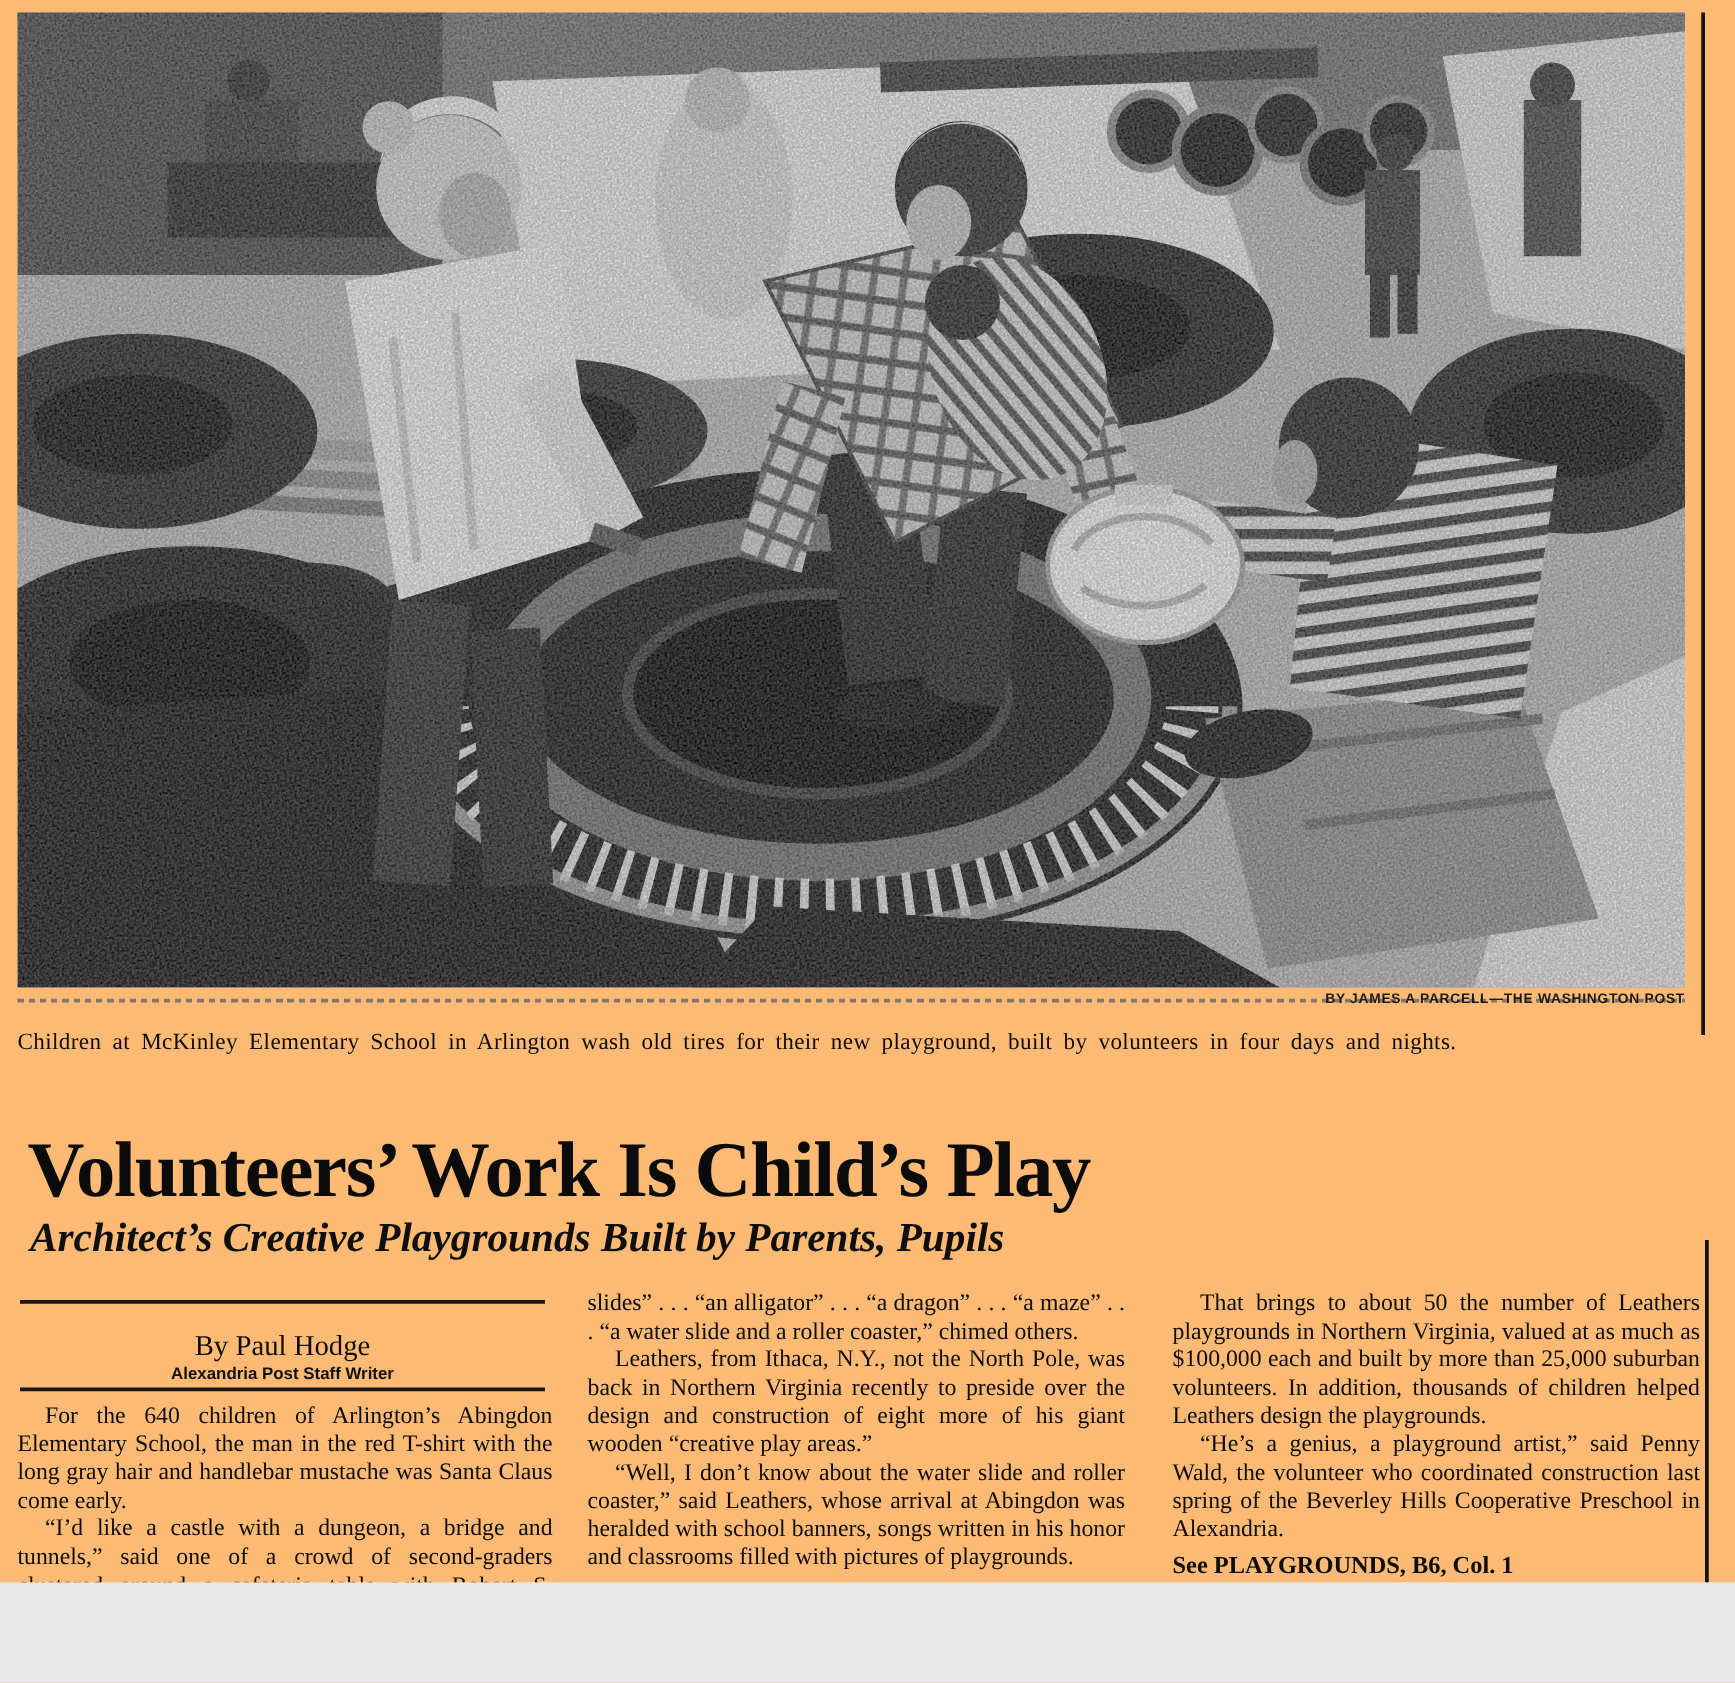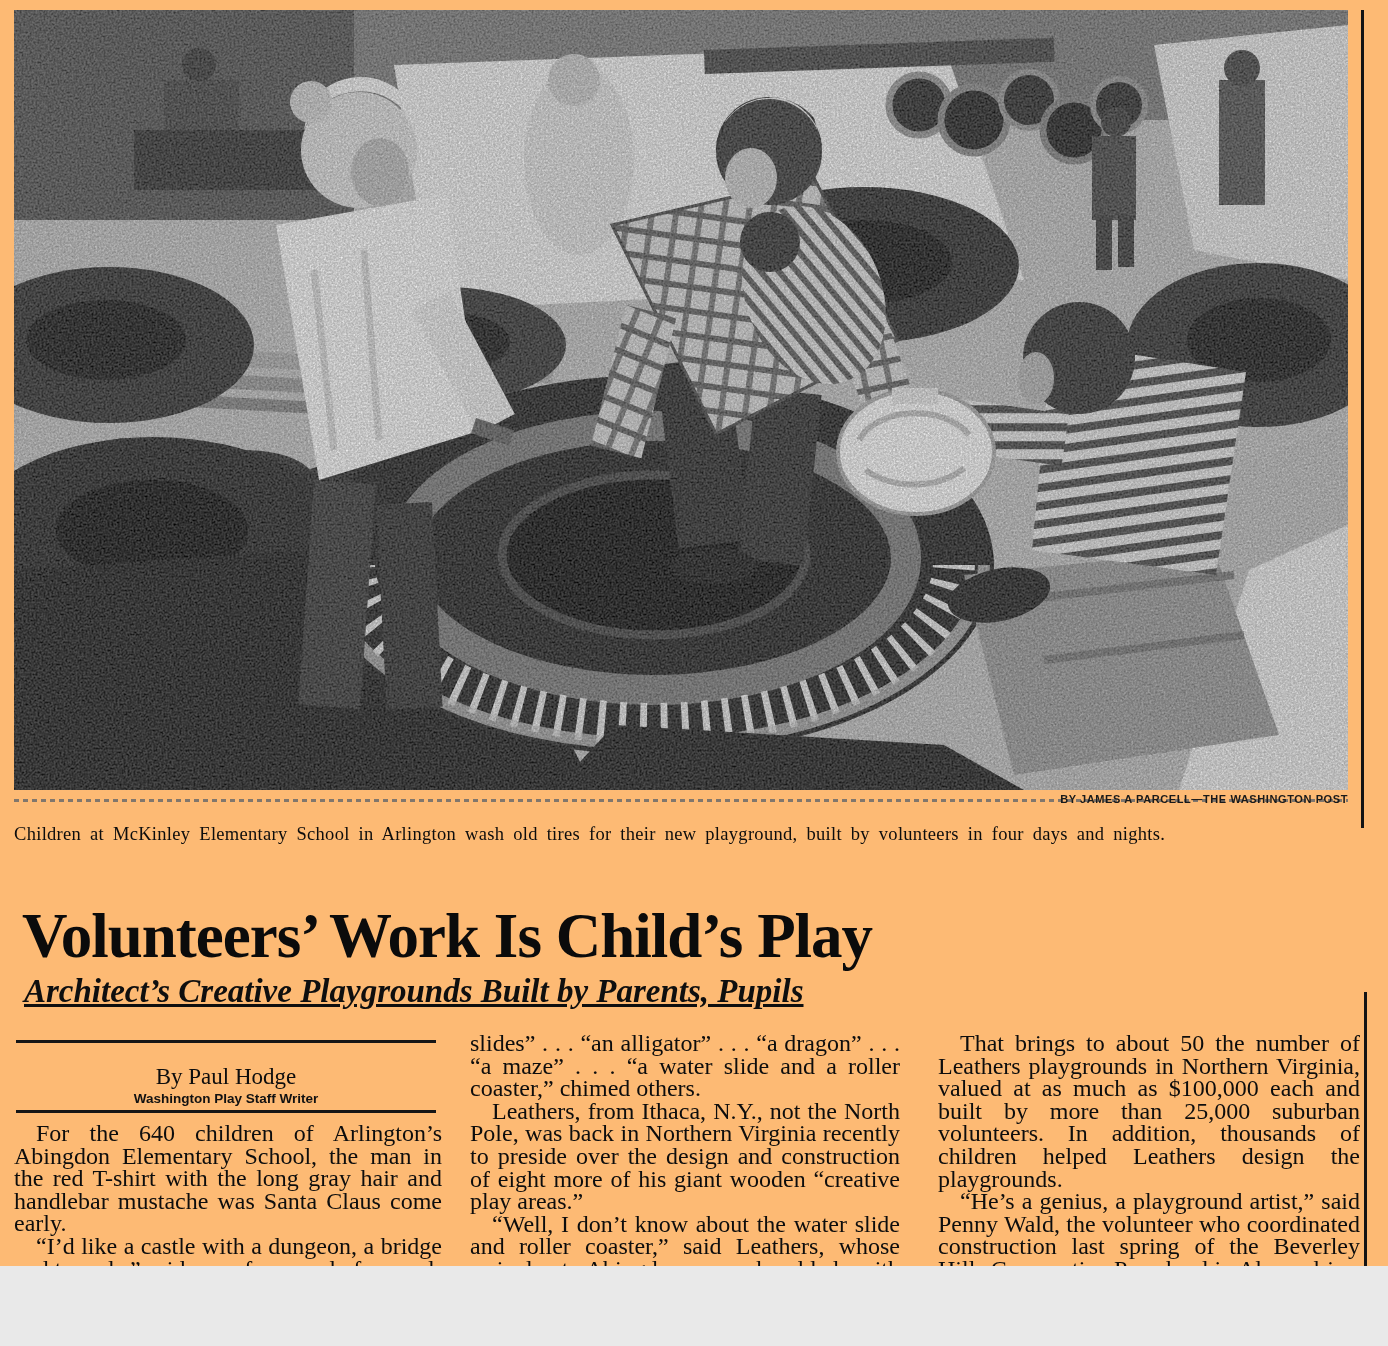--- a/index.html
+++ b/index.html
@@ -33,29 +33,28 @@
   
   .headline{
     position:absolute;left:22px;top:858px;width:1340px;
     font-size:63px;font-weight:bold;letter-spacing:-1px;white-space:nowrap;
     color:#0b0b0b;
   }
   .subheadline{
     position:absolute;left:24px;top:946px;width:1340px;
     font-size:33px;font-weight:bold;font-style:italic;white-space:nowrap;
     color:#0f0f0f;
-    text-decoration:underline;
   }
   
   .col{position:absolute;top:1032px;}
   .col-1{left:14px;width:428px;}
   .col-2{left:470px;width:430px;}
   .col-3{left:938px;width:422px;}
   .col p{
-    margin:0;font-size:24px;line-height:22.6px;text-align:justify;
+    margin:0;font-size:19px;line-height:22.6px;text-align:justify;
     text-indent:22px;color:#0d0d0d;
   }
   .col-2 p:first-child{text-indent:0;}
   .byline-box{
     border-top:3px solid #161616;border-bottom:3px solid #161616;
     margin:8px 6px 9px 2px;padding:21px 0 4px;text-align:center;
   }
   .byline-author{font-size:23px;color:#0d0d0d;}
   .byline-affiliation{
     font-family:"Liberation Sans",sans-serif;font-size:13.5px;font-weight:bold;
@@ -229,21 +228,21 @@
   <div class="dashed-rule"></div>
   <div class="photo-credit">BY JAMES A PARCELL—THE WASHINGTON POST</div>
   <div class="photo-caption">Children at McKinley Elementary School in Arlington wash old tires for their new playground, built by volunteers in four days and nights.</div>
 
   <h1 class="headline">Volunteers’ Work Is Child’s Play</h1>
   <h2 class="subheadline">Architect’s Creative Playgrounds Built by Parents, Pupils</h2>
 
   <div class="col col-1">
     <div class="byline-box">
       <div class="byline-author">By Paul Hodge</div>
-      <div class="byline-affiliation">Washington Play Staff Writer</div>
+      <div class="byline-affiliation">Alexandria Post Staff Writer</div>
     </div>
     <div>
         <p>For the 640 children of Arlington’s Abingdon Elementary School, the man in the red T-shirt with the long gray hair and handlebar mustache was Santa Claus come early.</p>
         <p>“I’d like a castle with a dungeon, a bridge and tunnels,” said one of a crowd of second-graders clustered around a cafeteria table with Robert S. Leathers, the Pied Piper of America’s playgrounds. “I eight a tree house with a swing and</p>
       </div>
   </div>
 
   <div class="col col-2">
     <div>
         <p>slides” . . . “an alligator” . . . “a dragon” . . . “a maze” . . . “a water slide and a roller coaster,” chimed others.</p>

